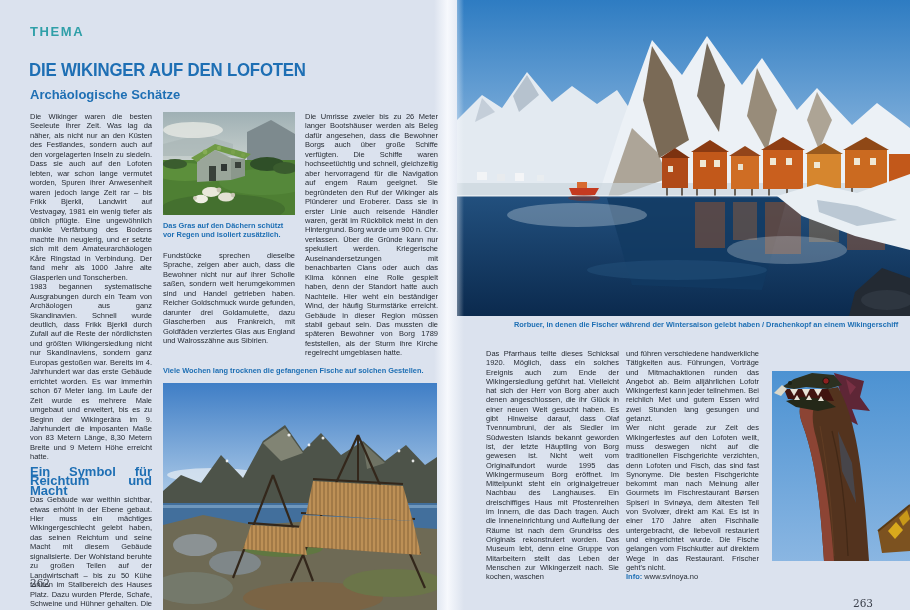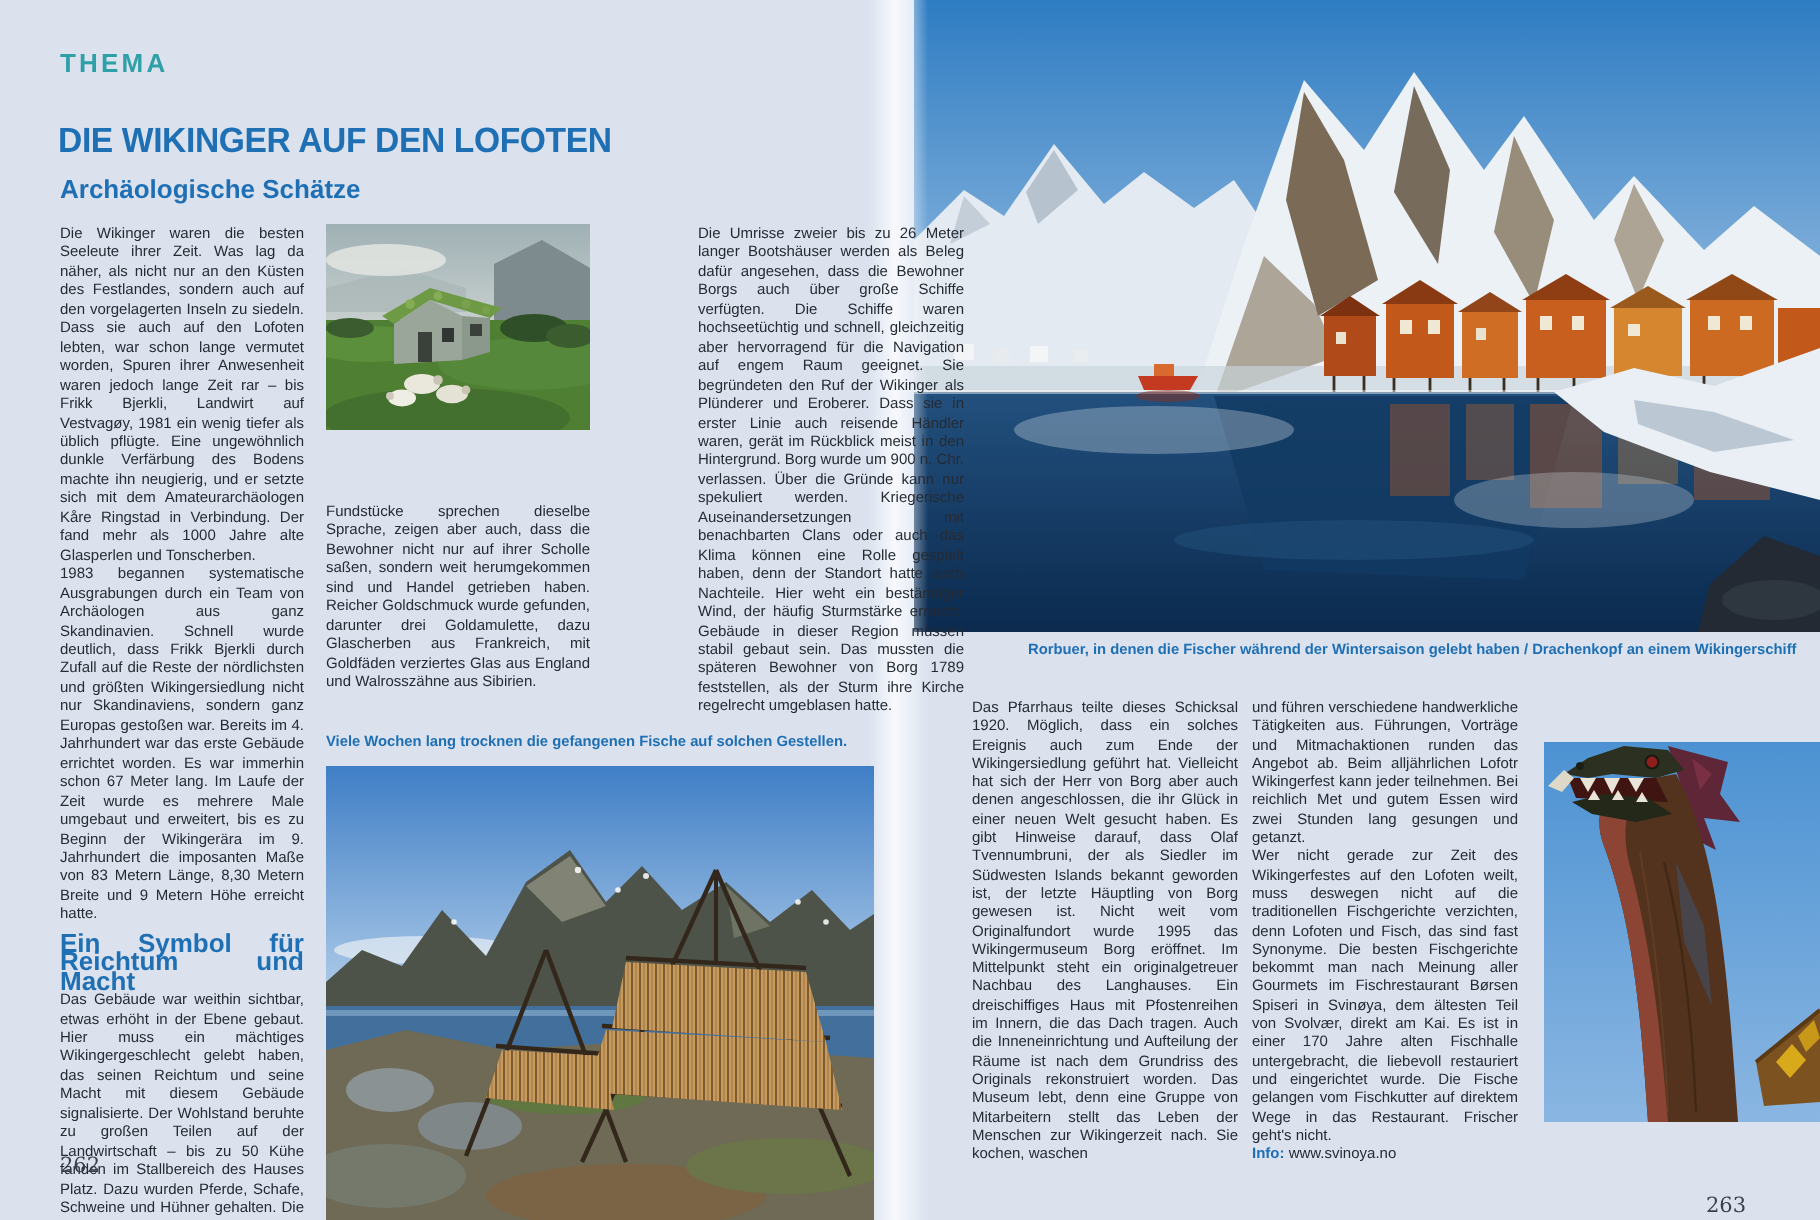--- a/index.html
+++ b/index.html
@@ -176,20 +176,21 @@
 
       <ellipse cx="48" cy="80" rx="9" ry="5" fill="#eae8dc"></ellipse>
         <circle cx="56" cy="78" r="2.4" fill="#c9c4b4"></circle>
       <ellipse cx="63" cy="85" rx="8" ry="4.6" fill="#e4e2d4"></ellipse>
         <circle cx="70" cy="83" r="2.2" fill="#c9c4b4"></circle>
       <ellipse cx="38" cy="87" rx="7" ry="4.2" fill="#efeee4"></ellipse>
         <circle cx="32" cy="86" r="2" fill="#cfcaba"></circle>
     </svg>
   </div>
 
+  <div class="abs caption" style="left:163px;top:221px;width:132px;">Das Gras auf den Dächern schützt vor Regen und isoliert zusätzlich.</div>
 
   <div class="abs bodycol" style="left:163px;top:251px;width:132px;">
     <p>Fundstücke sprechen dieselbe Sprache, zeigen aber auch, dass die Bewohner nicht nur auf ihrer Scholle saßen, sondern weit herumgekommen sind und Handel getrieben haben. Reicher Goldschmuck wurde gefunden, darunter drei Goldamulette, dazu Glascherben aus Frankreich, mit Goldfäden verziertes Glas aus England und Walrosszähne aus Sibirien.</p>
   </div>
 
   <div class="abs caption" style="left:163px;top:366px;width:278px;white-space:nowrap;">Viele Wochen lang trocknen die gefangenen Fische auf solchen Gestellen.</div>
 
   <div class="abs photo" style="left:163px;top:383px;width:274px;height:229px;">
     <svg width="274" height="229" viewBox="0 0 274 229">
       <defs>
@@ -239,21 +240,21 @@
         <line x1="110" y1="92" x2="150" y2="198"></line>
         <line x1="85" y1="140" x2="140" y2="144"></line>
       </g>
       <polygon points="150,98 240,103 250,138 143,131" fill="url(#fp)"></polygon>
       <polygon points="140,132 250,138 258,172 130,163" fill="url(#fp)"></polygon>
       <polygon points="88,142 138,145 144,172 80,166" fill="url(#fp)"></polygon>
       <line x1="195" y1="52" x2="195" y2="98" stroke="#33271b" stroke-width="2"></line>
     </svg>
   </div>
 
-  <div class="abs bodycol" style="left:305px;top:112px;width:133px;margin-left:44px;">
+  <div class="abs bodycol" style="left:305px;top:112px;width:133px;">
     <p>Die Umrisse zweier bis zu 26 Meter langer Bootshäuser werden als Beleg dafür angesehen, dass die Bewohner Borgs auch über große Schiffe verfügten. Die Schiffe waren hochseetüchtig und schnell, gleichzeitig aber hervorragend für die Navigation auf engem Raum geeignet. Sie begründeten den Ruf der Wikinger als Plünderer und Eroberer. Dass sie in erster Linie auch reisende Händler waren, gerät im Rückblick meist in den Hintergrund. Borg wurde um 900 n. Chr. verlassen. Über die Gründe kann nur spekuliert werden. Kriegerische Auseinandersetzungen mit benachbarten Clans oder auch das Klima können eine Rolle gespielt haben, denn der Standort hatte auch Nachteile. Hier weht ein beständiger Wind, der häufig Sturmstärke erreicht. Gebäude in dieser Region müssen stabil gebaut sein. Das mussten die späteren Bewohner von Borg 1789 feststellen, als der Sturm ihre Kirche regelrecht umgeblasen hatte.</p>
   </div>
 
   <div class="abs pagenum" style="left:30px;top:577px;">262</div>
 
   <div class="abs caption" style="left:486px;top:320px;width:387px;white-space:nowrap;padding-left:28px;">Rorbuer, in denen die Fischer während der Wintersaison gelebt haben / Drachenkopf an einem Wikingerschiff</div>
 
   <div class="abs bodycol" style="left:486px;top:349px;width:133px;line-height:9.3px;">
     <p>Das Pfarrhaus teilte dieses Schicksal 1920. Möglich, dass ein solches Ereignis auch zum Ende der Wikingersiedlung geführt hat. Vielleicht hat sich der Herr von Borg aber auch denen angeschlossen, die ihr Glück in einer neuen Welt gesucht haben. Es gibt Hinweise darauf, dass Olaf Tvennumbruni, der als Siedler im Südwesten Islands bekannt geworden ist, der letzte Häuptling von Borg gewesen ist. Nicht weit vom Originalfundort wurde 1995 das Wikingermuseum Borg eröffnet. Im Mittelpunkt steht ein originalgetreuer Nachbau des Langhauses. Ein dreischiffiges Haus mit Pfostenreihen im Innern, die das Dach tragen. Auch die Inneneinrichtung und Aufteilung der Räume ist nach dem Grundriss des Originals rekonstruiert worden. Das Museum lebt, denn eine Gruppe von Mitarbeitern stellt das Leben der Menschen zur Wikingerzeit nach. Sie kochen, waschen</p>
   </div>

